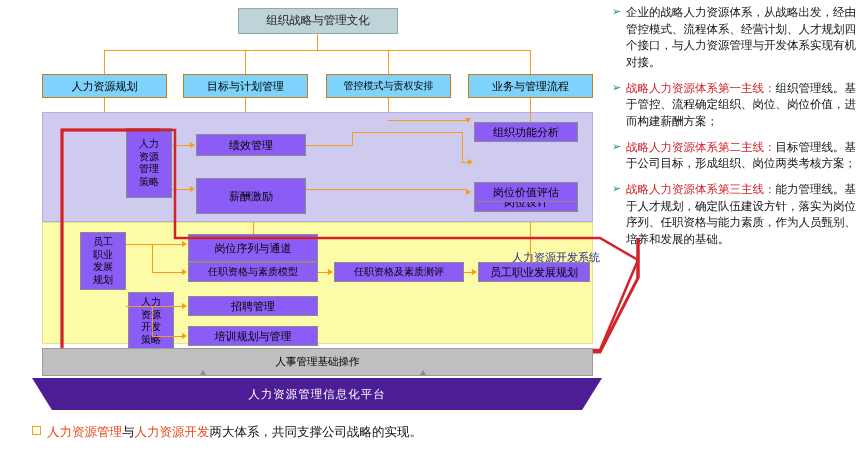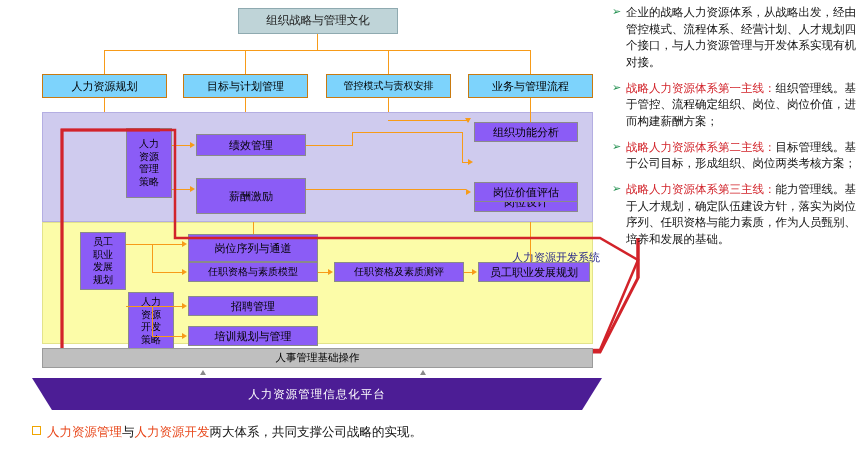--- a/index.html
+++ b/index.html
@@ -198,21 +198,21 @@
     <polyline points="578,110 578,150" fill="none" stroke="#D2232A" stroke-width="3"></polyline>
     <polyline points="100,2 540,2 578,110" fill="none" stroke="#D2232A" stroke-width="3" opacity="0"></polyline>
     <polyline points="120,108 540,108 578,150" fill="none" stroke="#D2232A" stroke-width="3" opacity="0"></polyline>
 
     <polyline points="120,110 560,110 578,130 560,150 2,150" fill="none" stroke="#D2232A" stroke-width="3" opacity="0"></polyline>
   </svg>
   <svg style="position:absolute; left:60px; top:128px; width:580px; height:226px;" viewBox="0 0 580 226">
     <path d="M 115,2 L 2,2 L 2,222 L 540,222 L 578,132 L 540,110 L 115,110 Z" fill="none" stroke="#D2232A" stroke-width="2.5"></path>
   </svg>
 
-  <div class="hr-strip" style="left:42px; top:348px; width:551px; height:20px;">
+  <div class="hr-strip" style="left:42px; top:348px; width:551px; height:28px;">
     <span>人事管理基础操作</span>
   </div>
 
   <div class="arrow-u-gray" style="left:200px; top:370px;"></div>
   <div class="arrow-u-gray" style="left:420px; top:370px;"></div>
 
   <div class="ribbon" style="left:32px; top:378px; width:570px; height:32px;">
     <div class="body">
         <span>人力资源管理信息化平台</span>
       </div>

